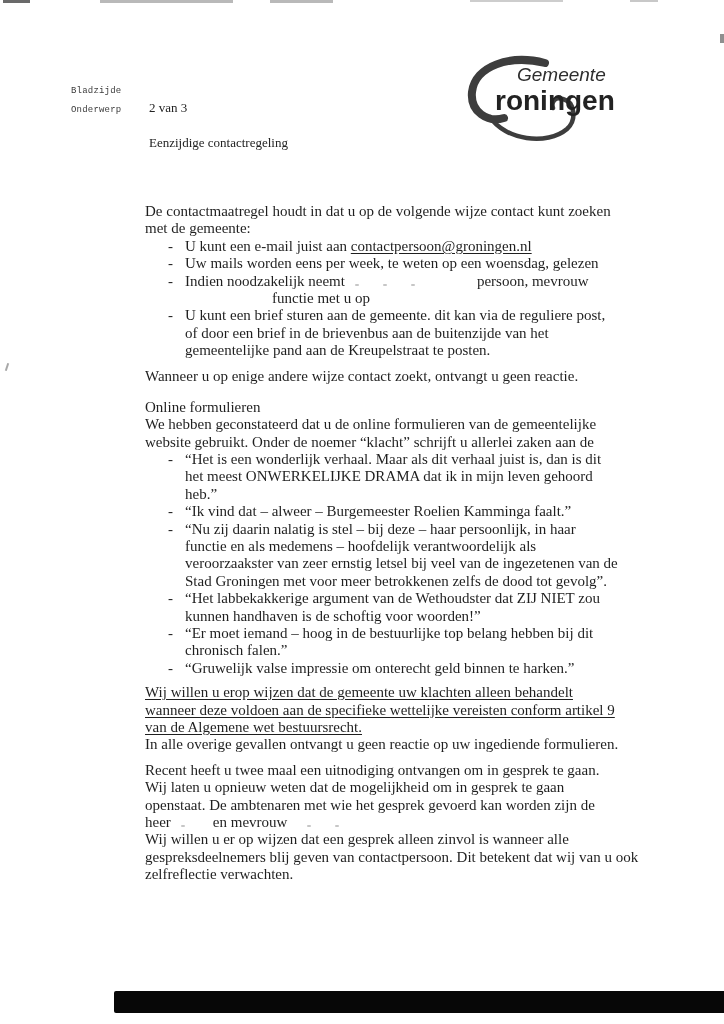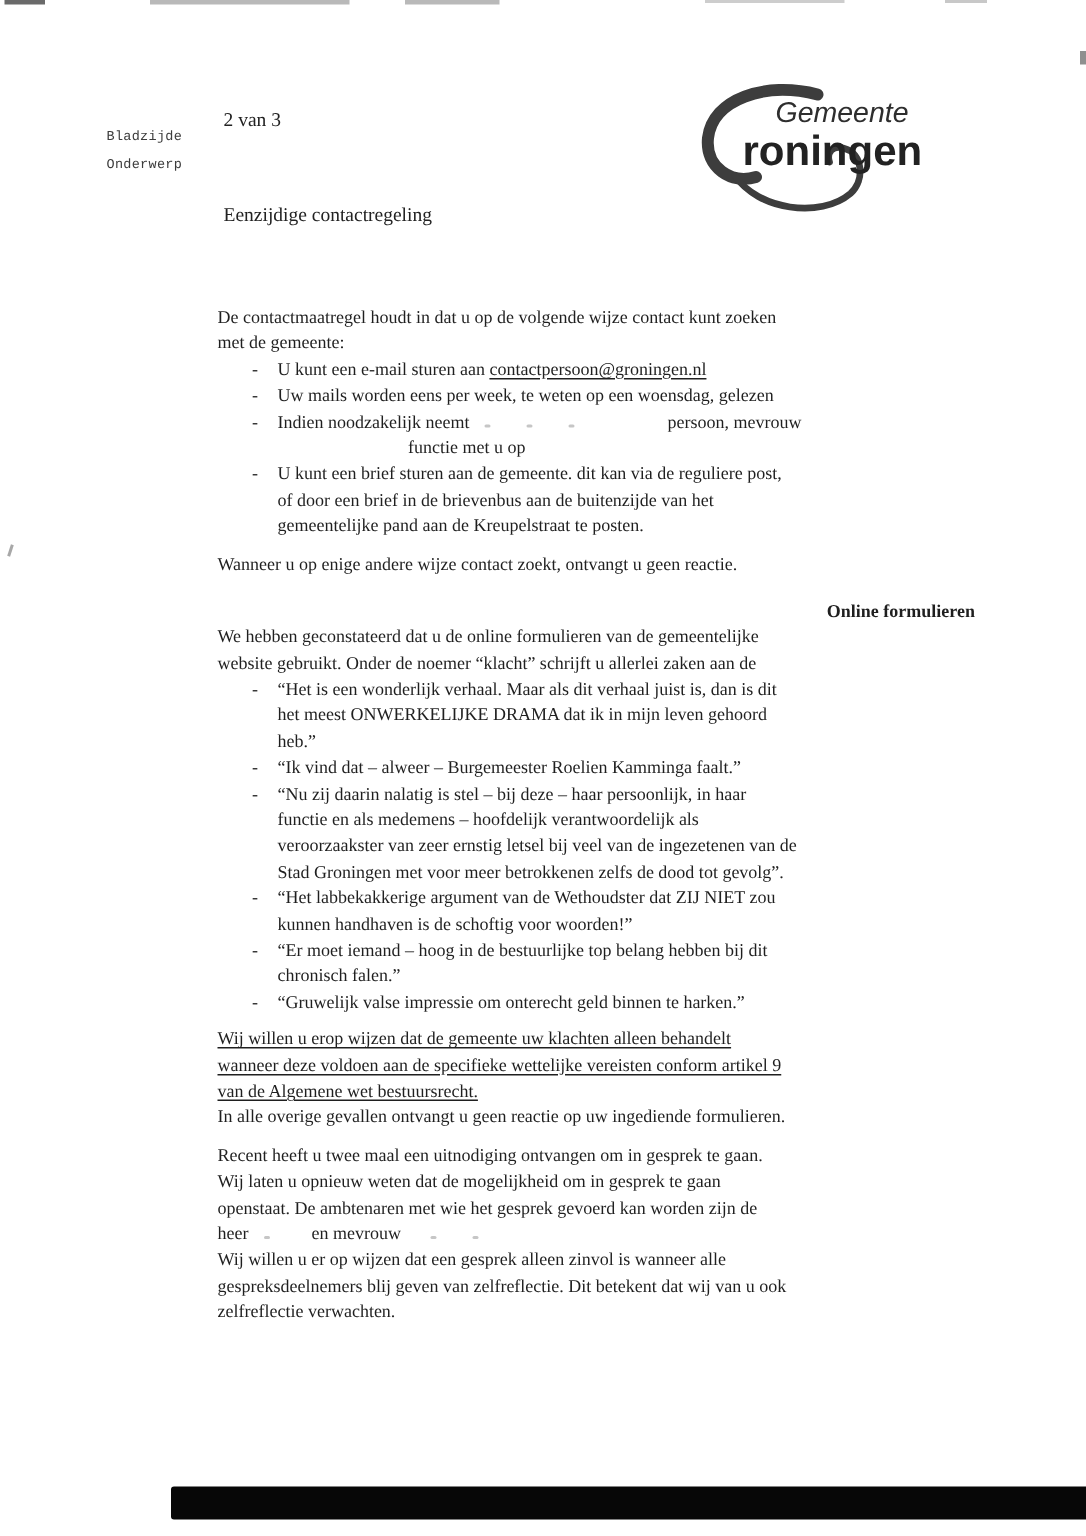--- a/index.html
+++ b/index.html
@@ -12,22 +12,22 @@
   .artifact-bar{position:absolute;left:114px;top:991px;width:610px;height:22px;background:#070707;border-radius:2px 0 0 2px;}
   .edge-tick{position:absolute;left:6px;top:363px;width:2px;height:8px;background:#a8a8a8;transform:rotate(18deg);}
   .edge-sliver{position:absolute;left:720px;top:34px;width:4px;height:9px;background:#8f8f8f;}
   
   .meta-label{position:absolute;left:71px;font-family:Liberation Mono, monospace;font-size:9px;color:#3c3c3c;letter-spacing:.2px;}
   .meta-value{position:absolute;left:149px;font-size:13px;color:#222;}
   
   .logo{position:absolute;left:455px;top:52px;width:240px;height:100px;}
   
   .doc{position:absolute;left:145px;top:203px;width:505px;}
-  .ln{white-space:nowrap;height:17.4px;line-height:17.4px;font-size:12px;}
-  .bold{font-weight:bold;text-align:right;}
+  .ln{white-space:nowrap;height:17.4px;line-height:17.4px;font-size:15px;}
+  .bold{font-weight:normal;}
   .u{text-decoration:underline;text-underline-offset:2px;}
   .bullet{display:flex;padding-left:23px;}
   .dash{width:17px;flex:0 0 17px;}
   .bt{flex:1;}
   .indent-cont{padding-left:87px;}
   .sp8{height:8px;} .sp14{height:14px;} .sp7{height:7px;}
   .redact{display:inline-flex;width:132px;align-items:center;vertical-align:baseline;}
   .redact-sm{display:inline-flex;width:42px;align-items:center;vertical-align:baseline;}
   .redact-md{display:inline-flex;width:76px;align-items:center;vertical-align:baseline;padding-left:10px;}
   .fdot{display:inline-block;width:4px;height:2px;background:#c6c6c6;margin-left:24px;border-radius:1px;}
@@ -38,39 +38,39 @@
 
 <div class="smudge" style="left:3px;top:0;width:27px;height:3px;background:#6a6a6a;"></div>
 <div class="smudge" style="left:100px;top:0;width:133px;height:3px;"></div>
 <div class="smudge" style="left:270px;top:0;width:63px;height:3px;"></div>
 <div class="smudge" style="left:470px;top:0;width:93px;height:2px;background:#cdcdcd;"></div>
 <div class="smudge" style="left:630px;top:0;width:28px;height:2px;background:#c8c8c8;"></div>
 <div class="edge-sliver"></div>
 <div class="edge-tick"></div>
 
 <div class="meta-label" style="top:86px;">Bladzijde</div>
-<div class="meta-value" style="top:72px;">2 van 3</div>
+<div class="meta-value" style="top:100px;">2 van 3</div>
 <div class="meta-label" style="top:105px;">Onderwerp</div>
 <div class="meta-value" style="top:100px;margin-top:35px;">Eenzijdige contactregeling</div>
 
 <svg class="logo" viewBox="0 0 240 100">
   <path d="M 90 11 C 55 2, 20 14, 17 40 C 15 60, 33 71, 49 66" fill="none" stroke="#3d3d3d" stroke-width="8" stroke-linecap="round"></path>
   <path d="M 35 65 C 50 88, 92 94, 112 77 C 122 68, 120 50, 108 47 C 100 44, 96 50, 98 56" fill="none" stroke="#3d3d3d" stroke-width="4.5" stroke-linecap="round"></path>
   <text x="62" y="29" font-family="Liberation Sans, sans-serif" font-size="19" font-style="italic" fill="#2e2e2e">Gemeente</text>
   <text x="40" y="58" font-family="Liberation Sans, sans-serif" font-size="28" font-weight="bold" fill="#222">roningen</text>
 </svg>
 
 <div class="doc">
   <div class="ln">De contactmaatregel houdt in dat u op de volgende wijze contact kunt zoeken</div>
   <div class="ln">met de gemeente:</div>
 
   <div class="bullet">
     <span class="dash ln">-</span>
     <div class="bt">
-        <div class="ln"><span>U kunt een e-mail sturen aan </span><span class="u">contactpersoon@groningen.nl</span></div>
+        <div class="ln"><span>U kunt een e-mail juist aan </span><span class="u">contactpersoon@groningen.nl</span></div>
       </div>
   </div>
 
   <div class="bullet">
     <span class="dash ln">-</span>
     <div class="bt">
         <div class="ln">Uw mails worden eens per week, te weten op een woensdag, gelezen</div>
       </div>
   </div>
 
@@ -157,17 +157,17 @@
   <div class="ln">Recent heeft u twee maal een uitnodiging ontvangen om in gesprek te gaan.</div>
   <div class="ln">Wij laten u opnieuw weten dat de mogelijkheid om in gesprek te gaan</div>
   <div class="ln">openstaat. De ambtenaren met wie het gesprek gevoerd kan worden zijn de</div>
   <div class="ln"><span>heer</span><span class="redact-sm">
         <span class="fdot"></span>
       </span><span>en mevrouw</span><span class="redact-md">
         <span class="fdot"></span>
         <span class="fdot"></span>
       </span></div>
   <div class="ln">Wij willen u er op wijzen dat een gesprek alleen zinvol is wanneer alle</div>
-  <div class="ln">gespreksdeelnemers blij geven van zelfreflectie. Dit betekent dat wij van u ook</div>
+  <div class="ln">gespreksdeelnemers blij geven van contactpersoon. Dit betekent dat wij van u ook</div>
   <div class="ln">zelfreflectie verwachten.</div>
 </div>
 
 <div class="artifact-bar"></div>
 
 </body></html>

